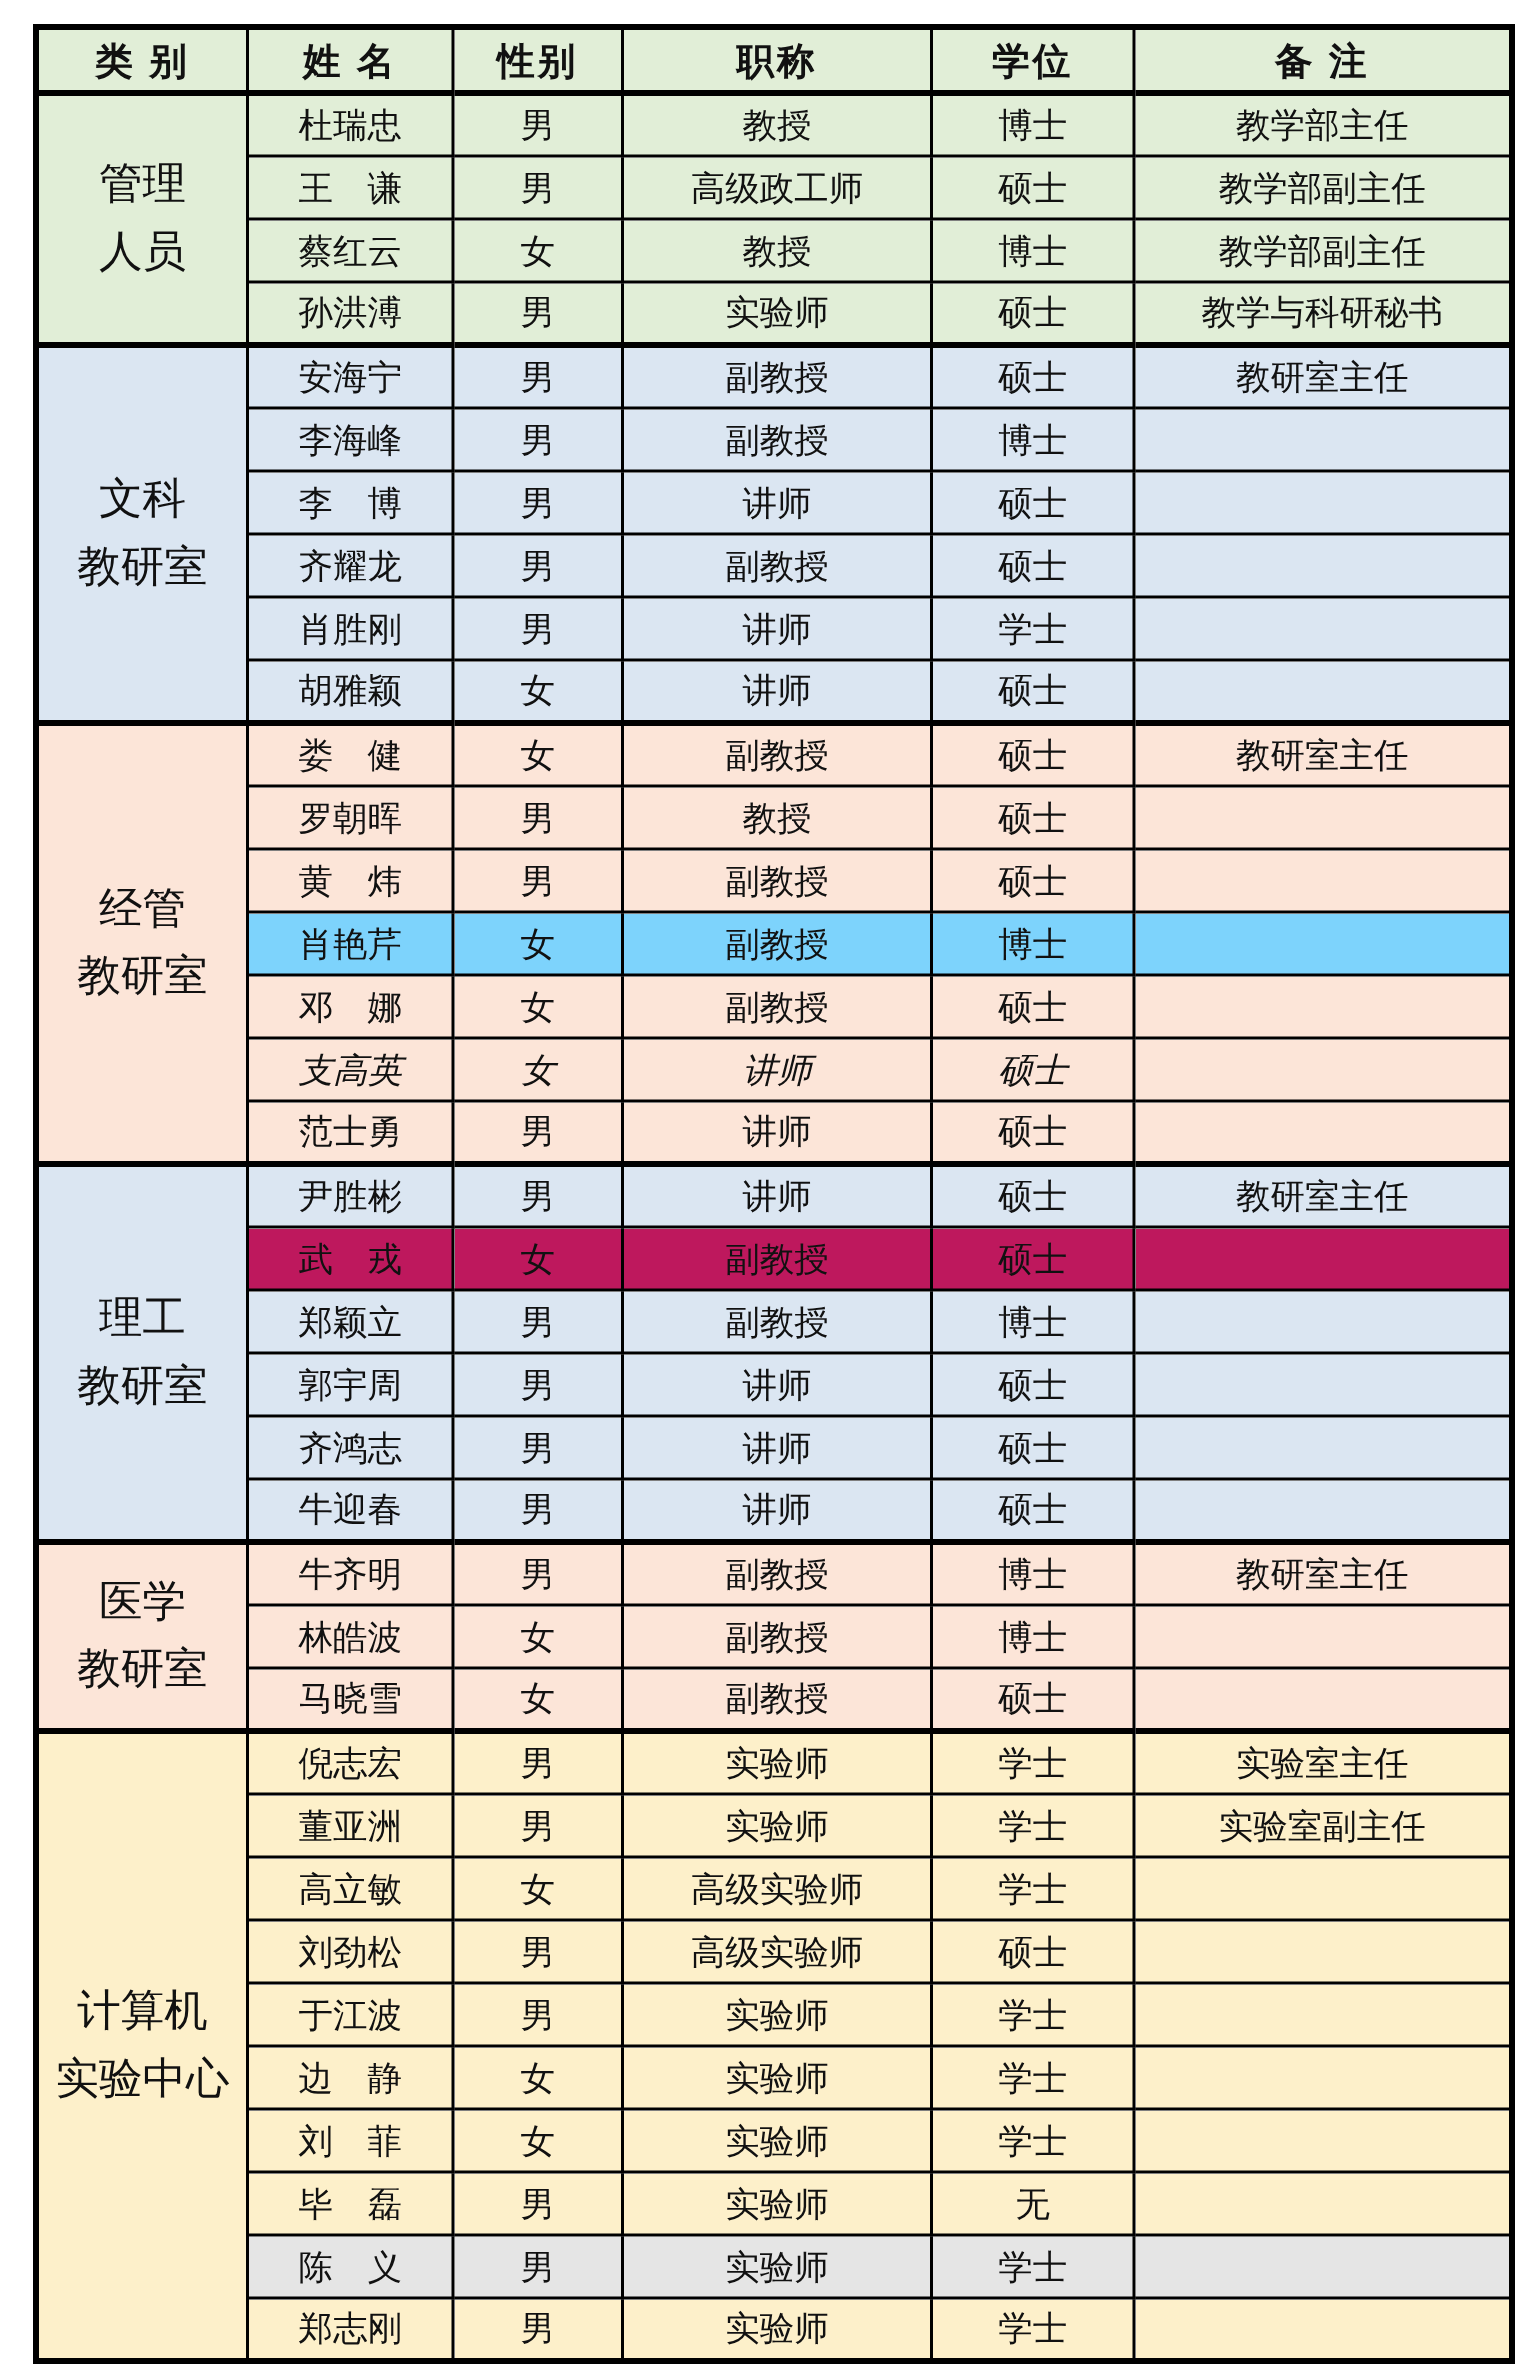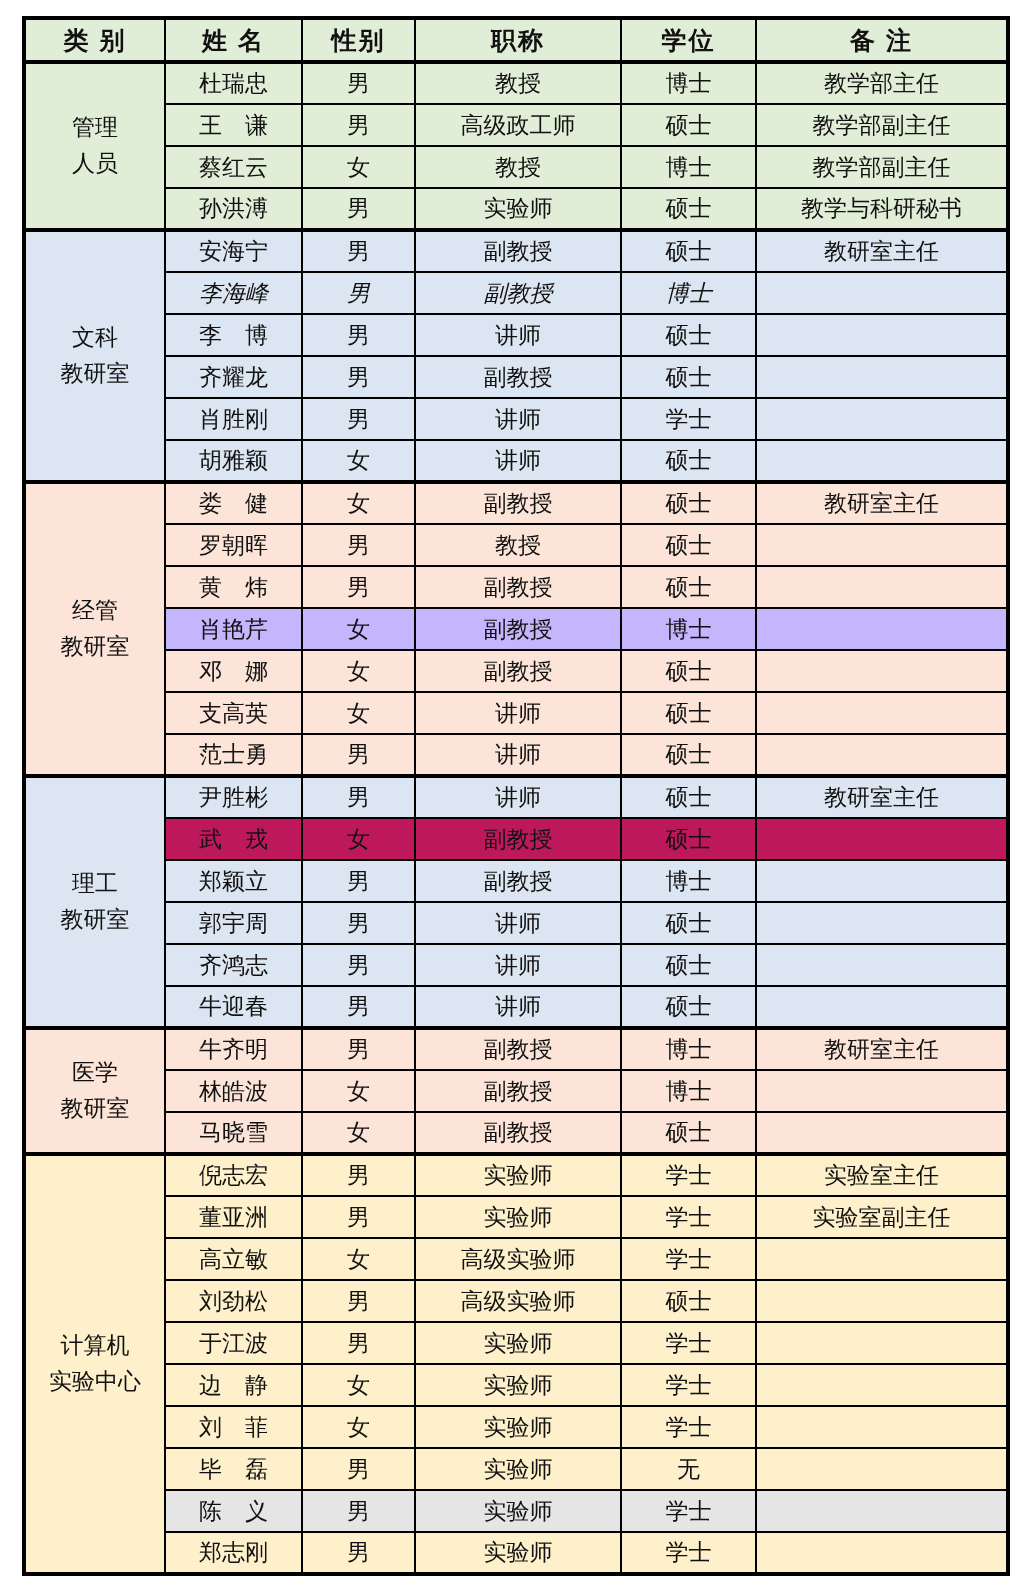--- a/index.html
+++ b/index.html
@@ -34,21 +34,21 @@
   thead th{
     font-family:"Liberation Sans","DejaVu Sans",sans-serif;
     font-weight:bold;
     font-size:25px;
     letter-spacing:2px;
   }
   tbody td{
     font-size:23px;
   }
   td.cat{
-    font-size:23px;
+    font-size:29px;
     line-height:1.55;
   }
   tr.group-start td{
     border-top:4px solid #000000;
   }
 </style>
 </head>
 <body>
 
 <div class="page">
@@ -108,21 +108,21 @@
           <td class="cat" rowspan="6">
             <div>文科</div>
             <div>教研室</div>
           </td>
           <td>安海宁</td>
           <td>男</td>
           <td>副教授</td>
           <td>硕士</td>
           <td>教研室主任</td>
         </tr>
-        <tr style="background: rgb(219, 230, 242); font-style: italic;">
+        <tr style="background: rgb(219, 230, 242);">
           <td>李海峰</td>
           <td>男</td>
           <td>副教授</td>
           <td>博士</td>
           <td></td>
         </tr>
         <tr style="background: rgb(219, 230, 242); margin-top: 28px;">
           <td>李　博</td>
           <td>男</td>
           <td>讲师</td>
@@ -168,35 +168,35 @@
           <td>硕士</td>
           <td></td>
         </tr>
         <tr style="background: rgb(252, 229, 216);">
           <td>黄　炜</td>
           <td>男</td>
           <td>副教授</td>
           <td>硕士</td>
           <td></td>
         </tr>
-        <tr style="background: #c4b5fd;">
+        <tr style="background: #7dd3fc;">
           <td>肖艳芹</td>
           <td>女</td>
           <td>副教授</td>
           <td>博士</td>
           <td></td>
         </tr>
         <tr style="background: rgb(252, 229, 216);">
           <td>邓　娜</td>
           <td>女</td>
           <td>副教授</td>
           <td>硕士</td>
           <td></td>
         </tr>
-        <tr style="background: rgb(252, 229, 216);">
+        <tr style="background: rgb(252, 229, 216); font-style: italic;">
           <td>支高英</td>
           <td>女</td>
           <td>讲师</td>
           <td>硕士</td>
           <td></td>
         </tr>
         <tr style="background: rgb(252, 229, 216);">
           <td>范士勇</td>
           <td>男</td>
           <td>讲师</td>

